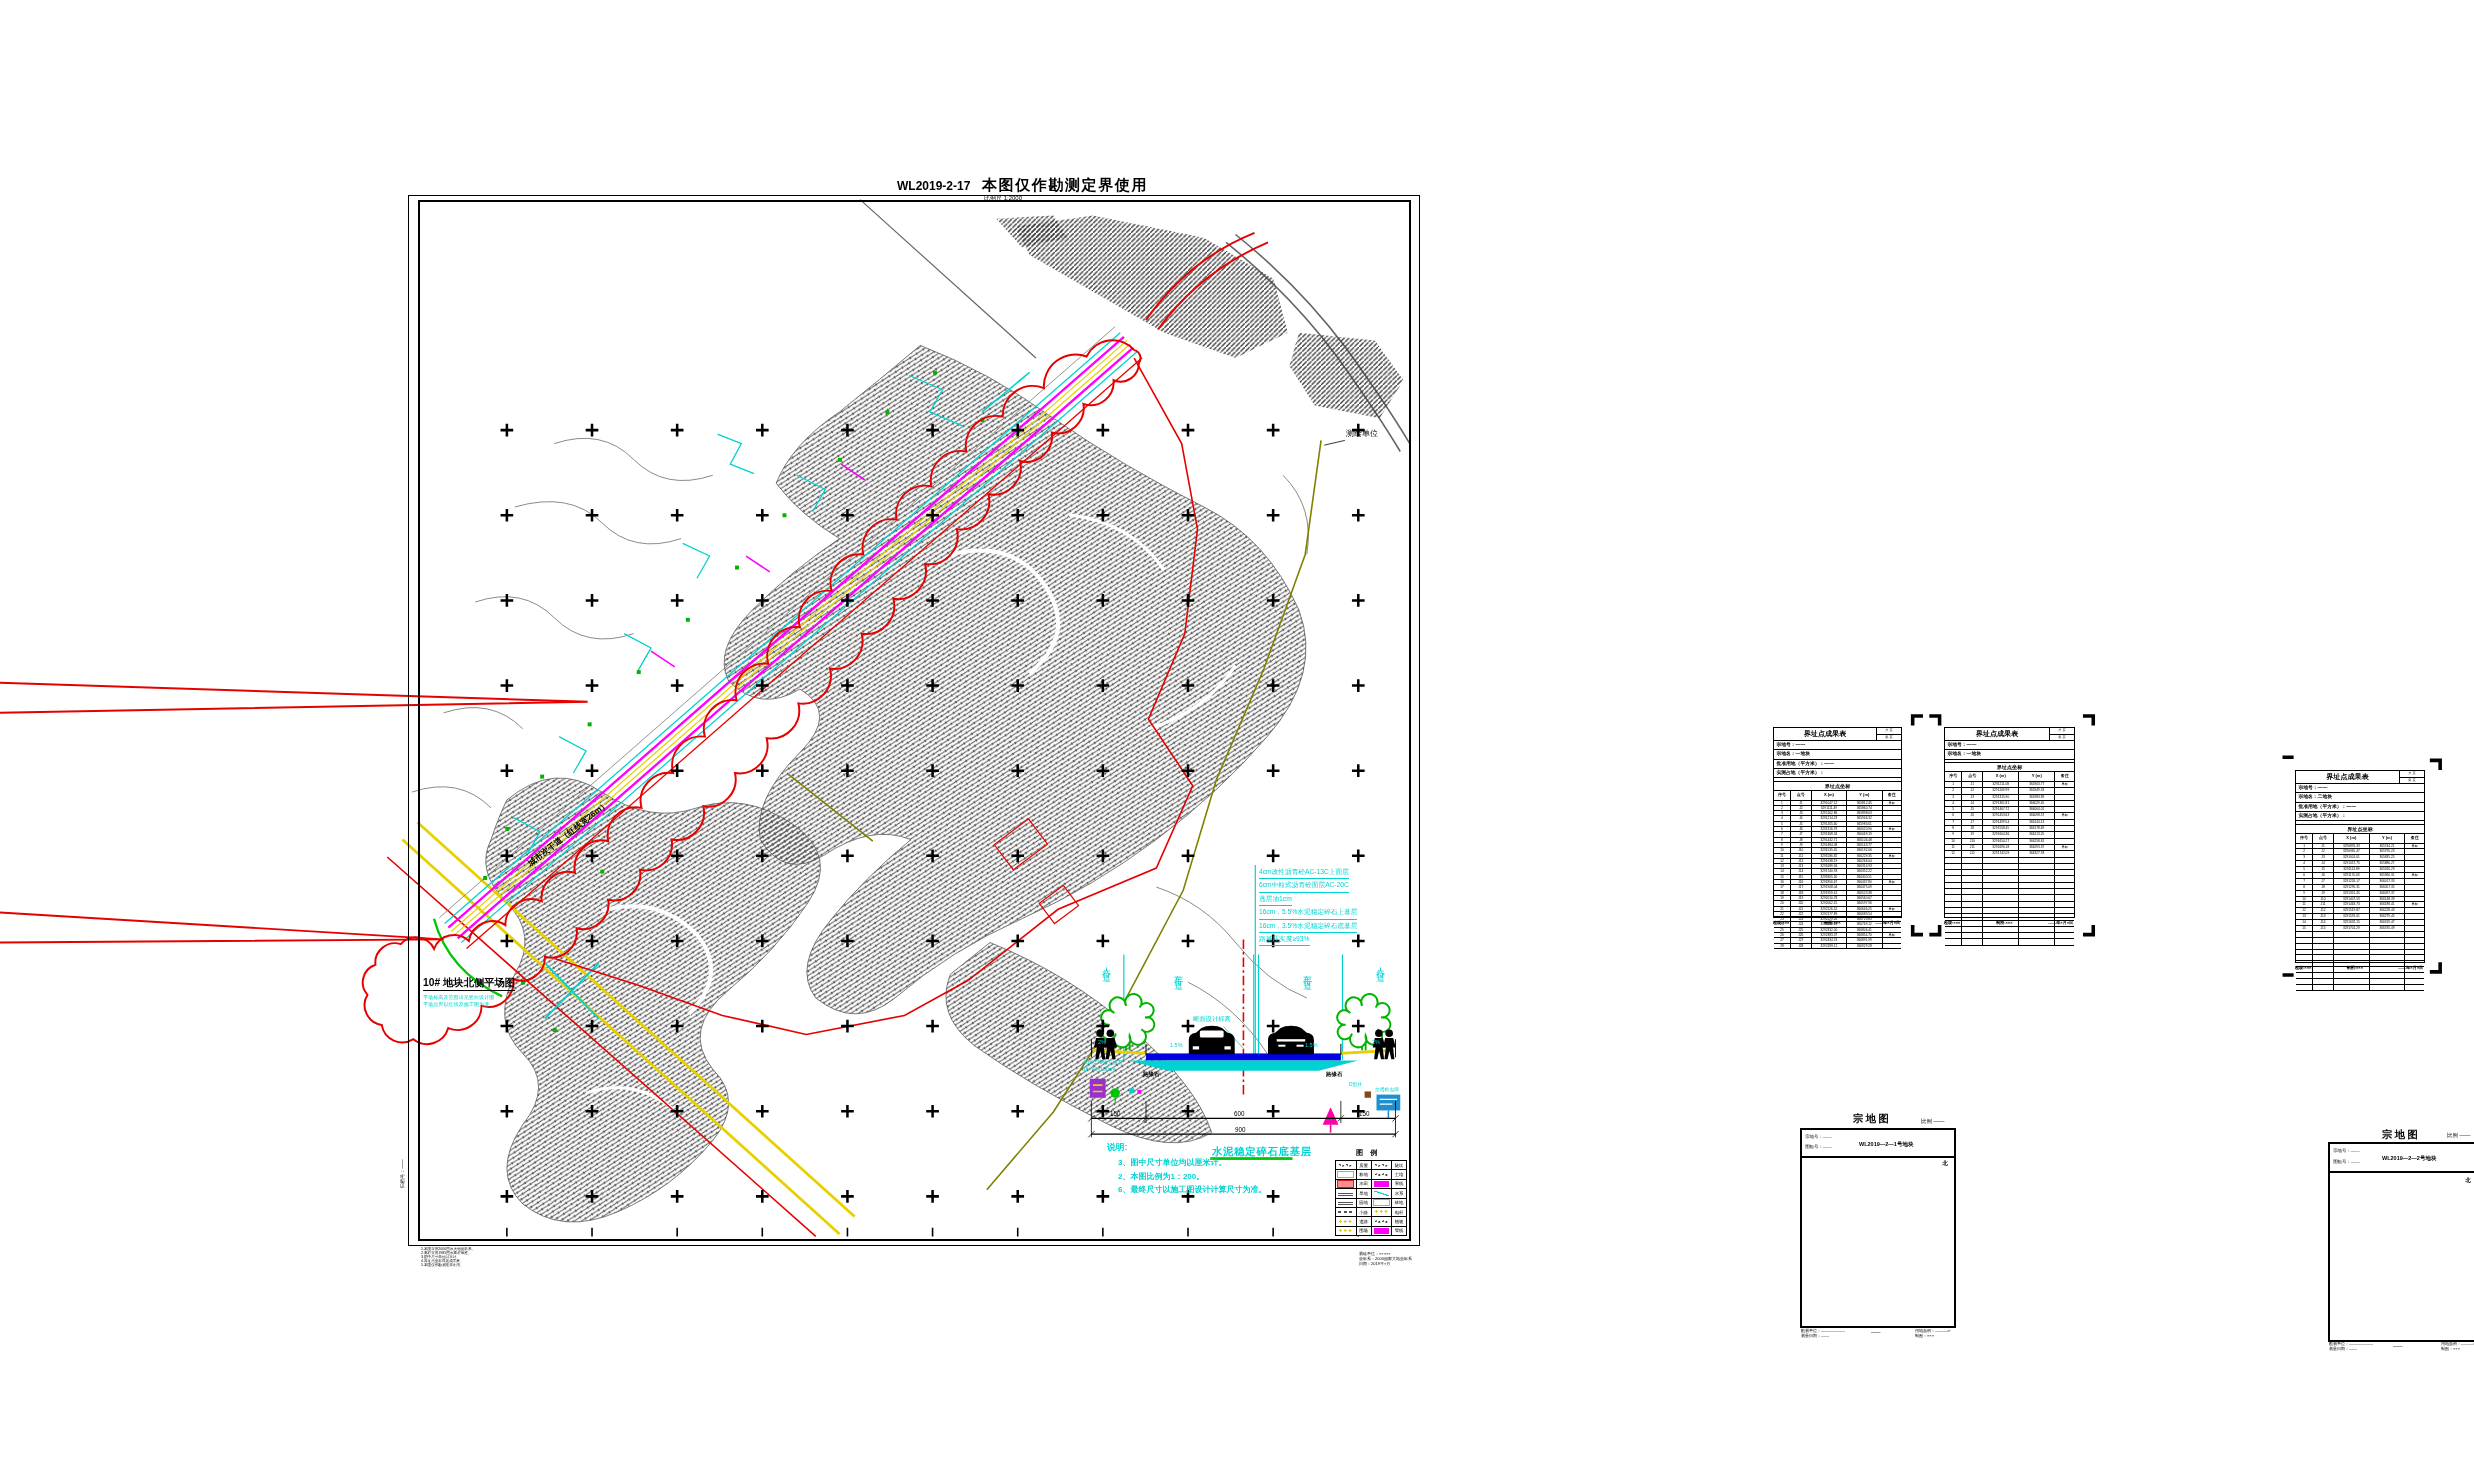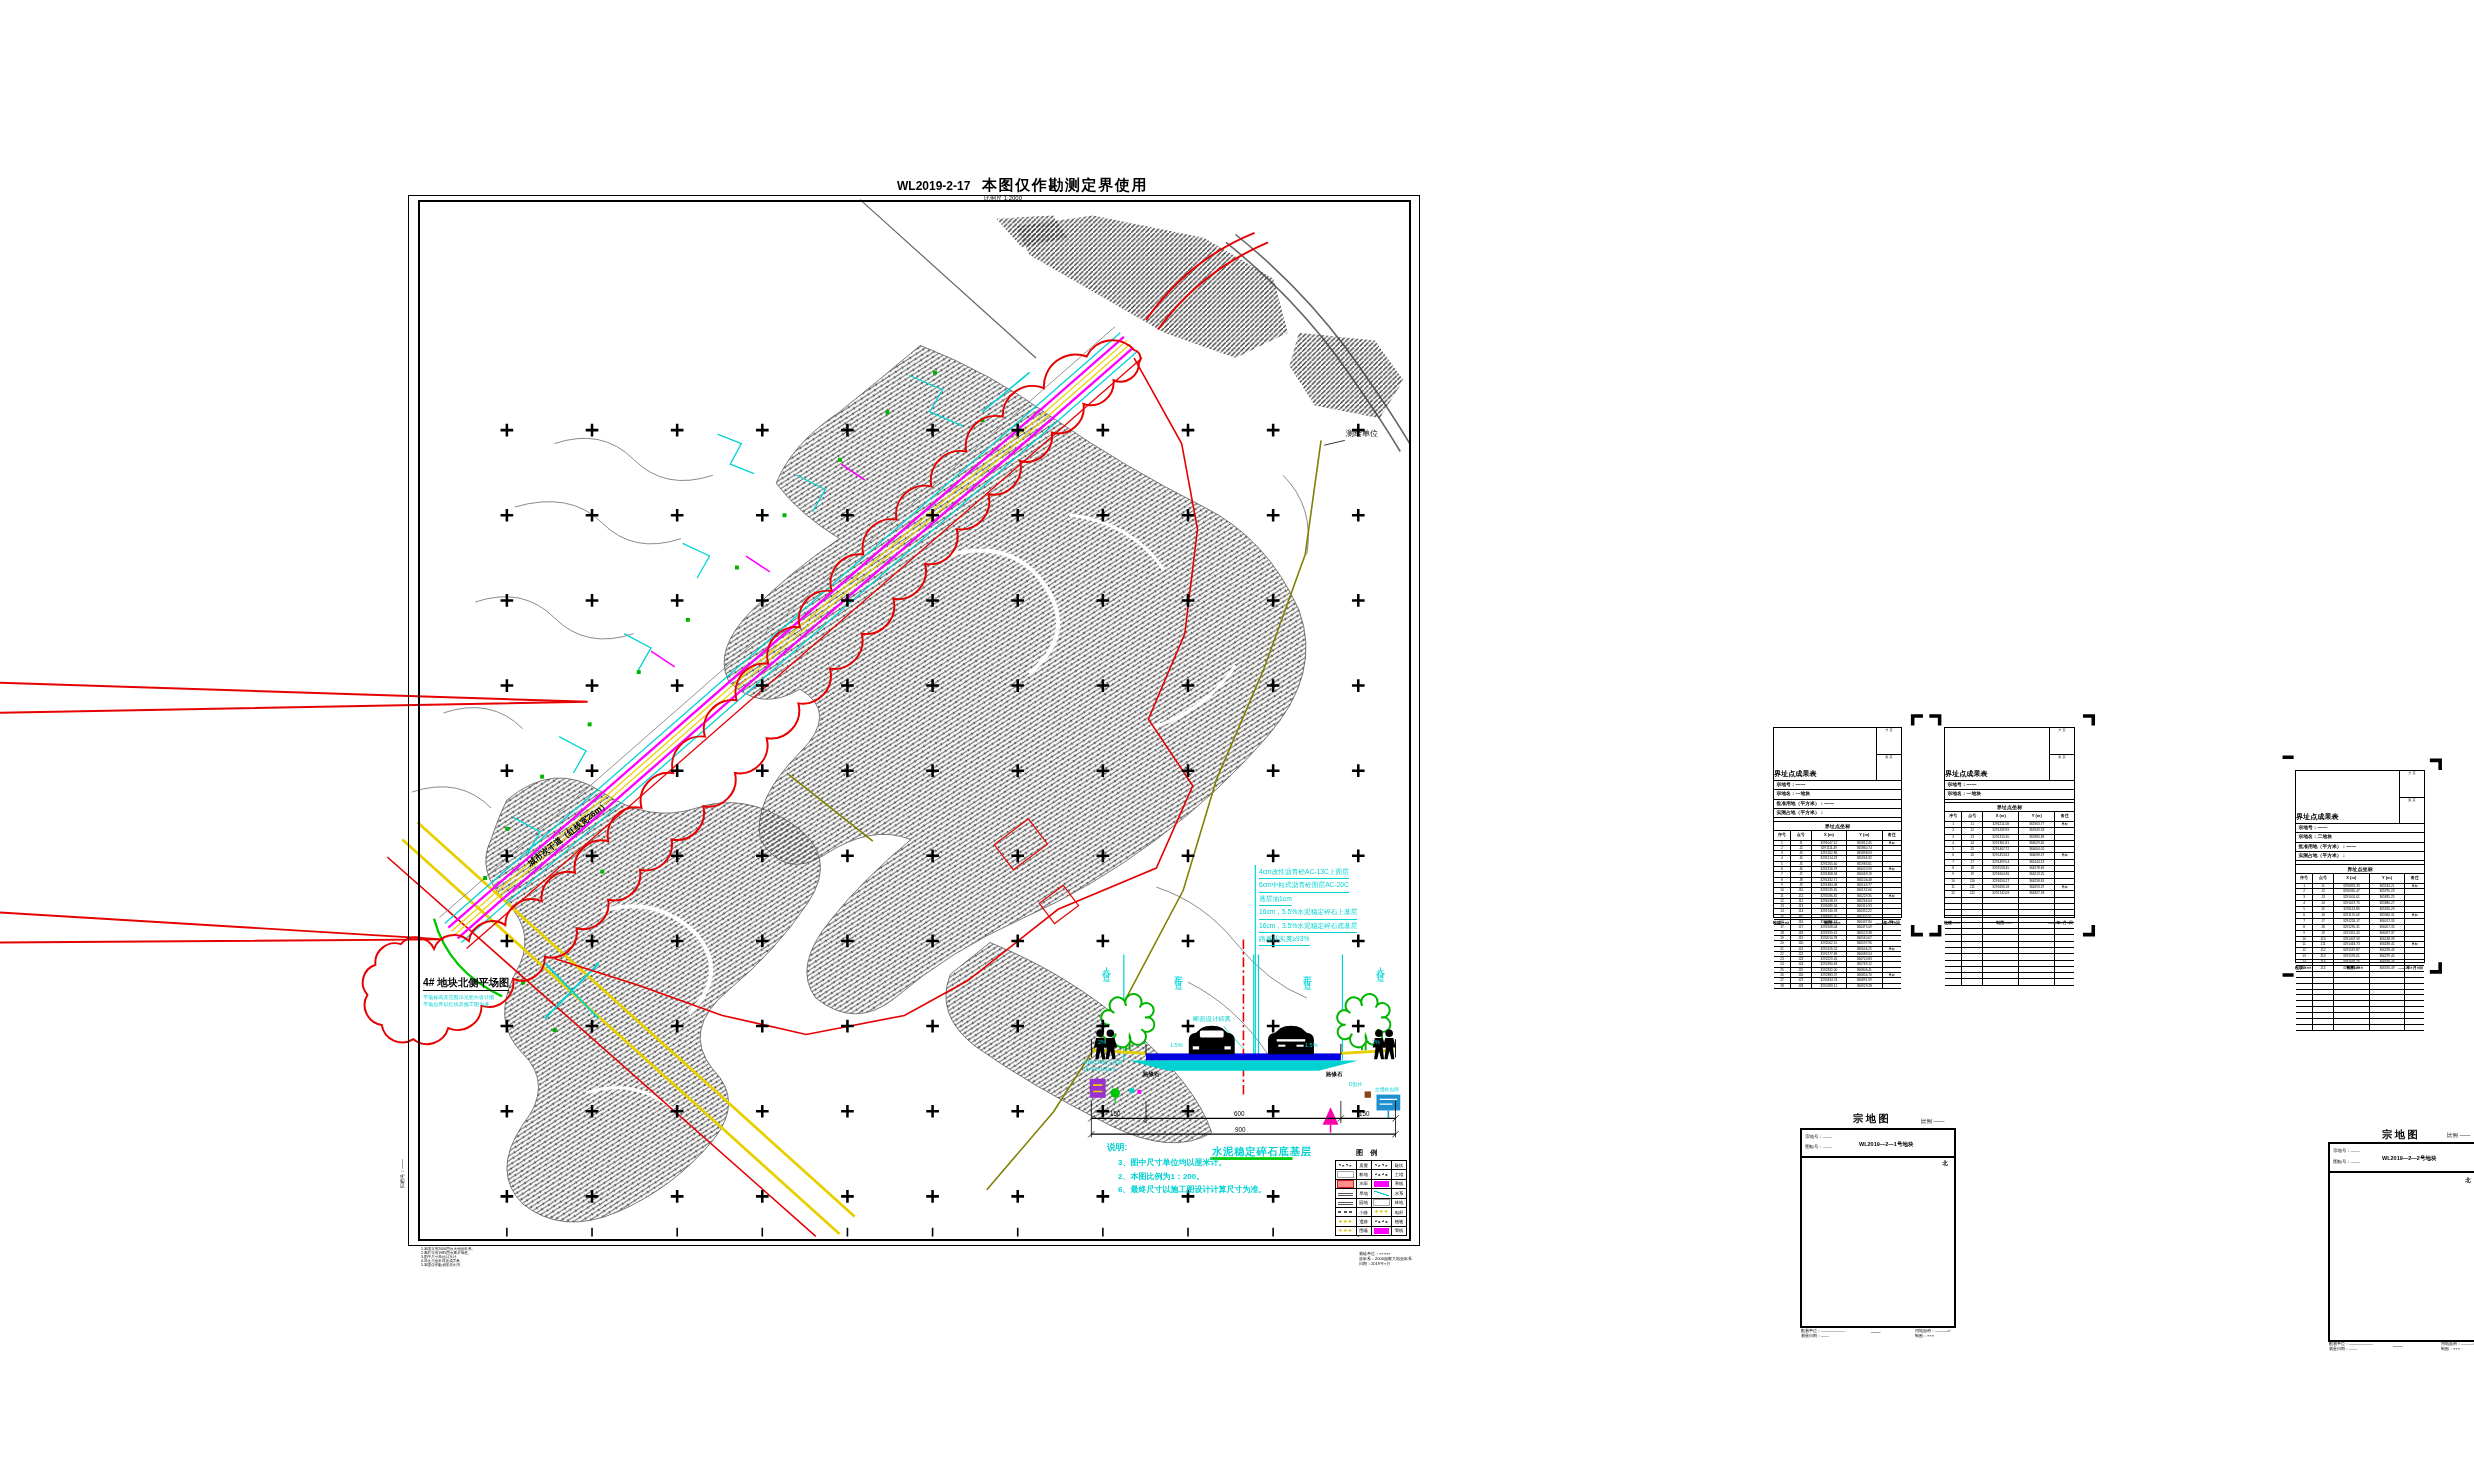--- a/index.html
+++ b/index.html
@@ -8,21 +8,21 @@
   .t{position:absolute;white-space:nowrap;line-height:1.15;}
   .cy{color:#00d2d2;}
   .vert{writing-mode:vertical-rl;text-orientation:upright;letter-spacing:3.2px;}
   svg{position:absolute;left:0;top:0;}
   
   .frame-outer{position:absolute;left:408px;top:195px;width:1010px;height:1049px;border:1.2px solid #000;}
   .frame-inner{position:absolute;left:418px;top:200px;width:989px;height:1037px;border:2.8px solid #000;}
   
   .btable{position:absolute;border:1.6px solid #000;background:#fff;font-family:"Liberation Sans",sans-serif;}
   .btable .trow{display:flex;border-bottom:0.8px solid #000;align-items:stretch;}
-  .bt-title{flex:1;text-align:left;font-weight:bold;font-size:7.1px;line-height:12px;margin-top:40px;}
+  .bt-title{flex:1;text-align:center;font-weight:bold;font-size:7.1px;line-height:12px;}
   .bt-pagebox{width:24px;border-left:0.8px solid #000;display:flex;flex-direction:column;}
   .bt-pagebox div{flex:1;font-size:3.2px;text-align:center;border-bottom:0.8px solid #000;line-height:5.5px;}
   .bt-pagebox div:last-child{border-bottom:none;}
   .bt-info{font-size:4.8px;font-weight:bold;padding-left:2.4px;line-height:8.3px;height:8.3px;border-bottom:0.8px solid #000;}
   .bt-gap{height:2.4px;border-bottom:0.8px solid #000;}
   .bt-sec{font-size:5.1px;font-weight:bold;text-align:center;line-height:8.3px;height:8.3px;border-bottom:0.8px solid #000;}
   .bt-cols,.bt-r{display:flex;border-bottom:0.8px solid #000;}
   .bt-cols span{font-size:4px;font-weight:bold;text-align:center;border-right:0.8px solid #000;line-height:8.7px;height:8.7px;overflow:hidden;}
   .bt-r span{font-size:3.2px;text-align:center;border-right:0.8px solid #000;overflow:hidden;}
   .bt-cols span:last-child,.bt-r span:last-child{border-right:none;}
@@ -292,21 +292,21 @@
   </svg>
 
   <div class="frame-outer"></div>
   <div class="frame-inner"></div>
 
   <div class="t" style="left:897px;top:180px;font-size:12px;font-weight:bold;">WL2019-2-17</div>
   <div class="t" style="left:982px;top:176px;font-size:15px;font-weight:bold;letter-spacing:1.6px;">本图仅作勘测定界使用</div>
   <div class="t" style="left:984px;top:195px;font-size:6px;">比例尺 1:2000</div>
   <div class="t" style="left:400px;top:1188px;font-size:4.8px;transform:rotate(-90deg);transform-origin:left top;">归档号：——</div>
 
-  <div class="t underl" style="left:423px;top:977px;font-size:10.3px;font-weight:bold;">4# 地块北侧平场图</div>
+  <div class="t underl" style="left:423px;top:977px;font-size:10.3px;font-weight:bold;">10# 地块北侧平场图</div>
   <div class="t cy" style="left:423px;top:995px;font-size:5.1px;">平场标高及范围详见竖向设计图</div>
   <div class="t cy" style="left:423px;top:1002px;font-size:5.1px;">平场边界以红线及施工图为准</div>
   <div class="t" style="left:529px;top:860px;font-size:8.3px;font-weight:bold;transform:rotate(-38deg);transform-origin:left center;">城市次干道（红线宽26m）</div>
   <div class="t" style="left:1346px;top:429px;font-size:8px;">测绘单位</div>
 
   <div class="t" style="left:421px;top:1248px;font-size:3.6px;line-height:3.9px;">
     <div>1.本图采用2000国家大地坐标系。</div>
       <div>2.高程采用1985国家高程基准。</div>
     <div>3.图中尺寸单位以米计。</div>
       <div>4.界址点坐标详见成果表。</div>

